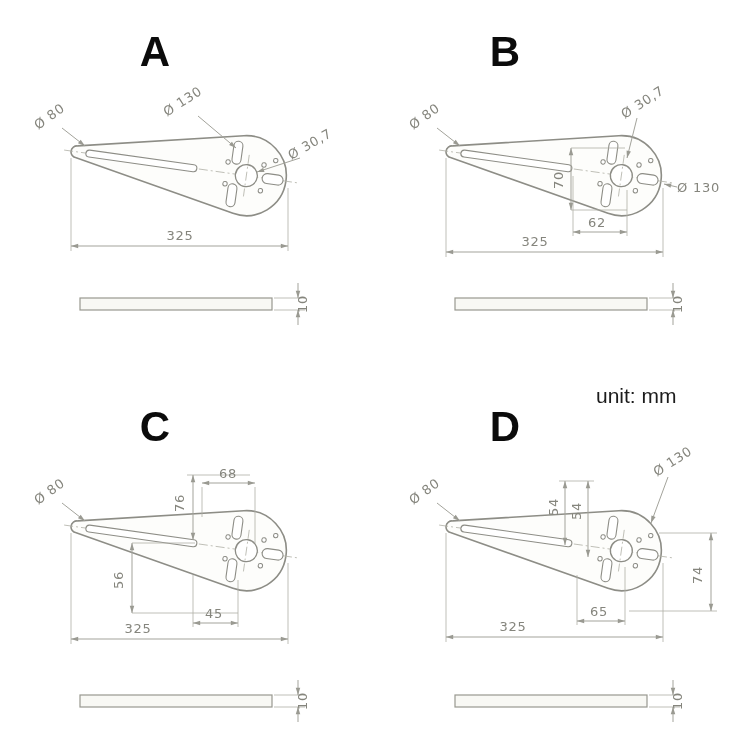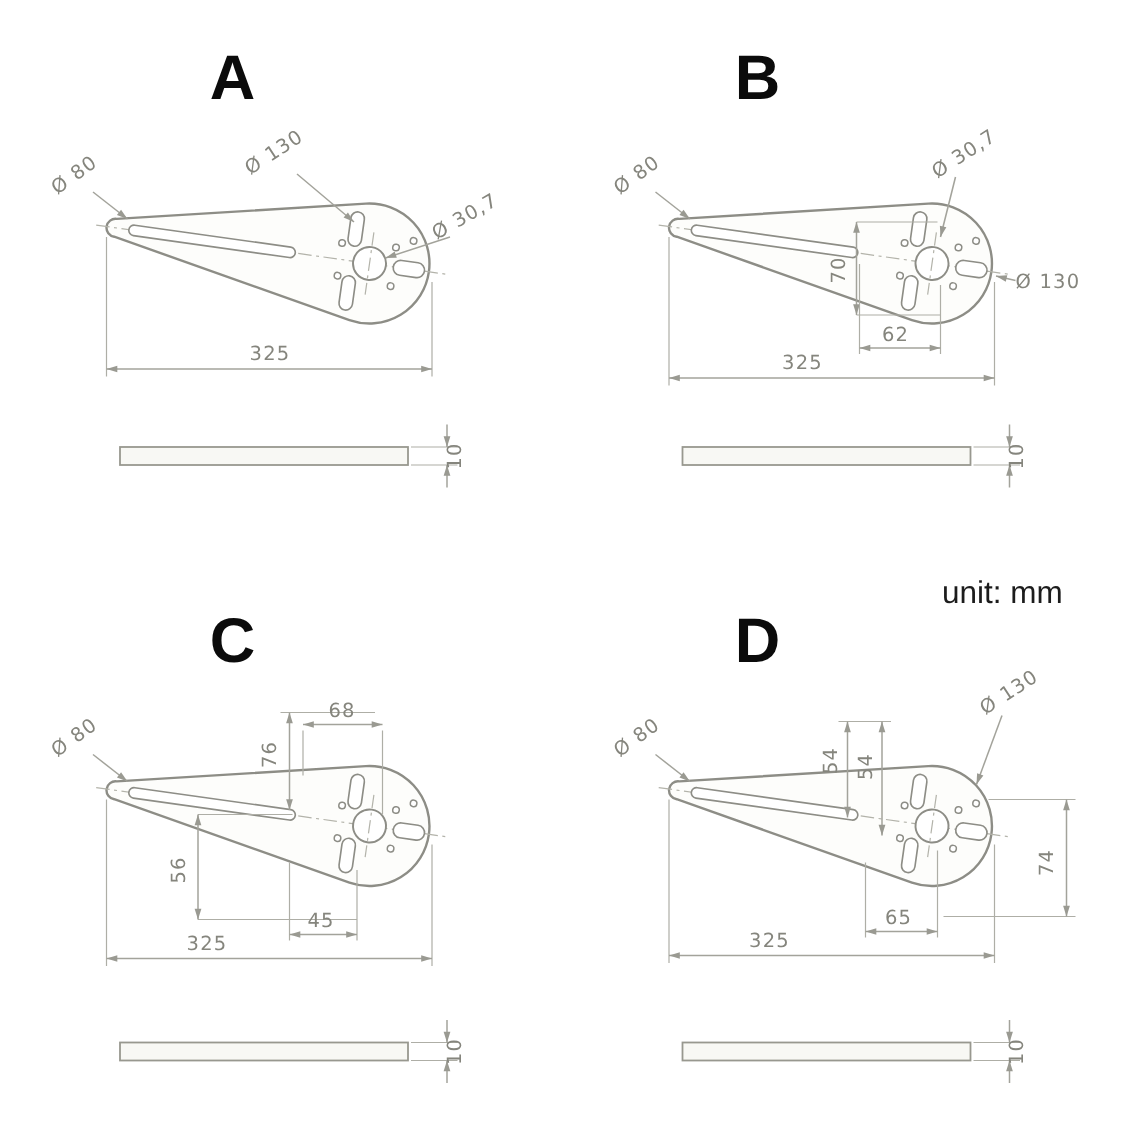--- a/index.html
+++ b/index.html
@@ -7,21 +7,21 @@
     position:relative; width:750px; height:750px; background:#ffffff;
     font-family:"Liberation Sans", sans-serif; overflow:hidden;
   }
   .quad { position:absolute; width:375px; height:375px; }
   .vtitle {
     position:absolute; top:28px; width:80px; text-align:center;
     font-size:42px; font-weight:700; color:#0b0b0b;
     font-family:"Liberation Sans", sans-serif;
   }
   .unit-label {
-    position:absolute; left:628px; top:384px; font-size:21px; color:#1c1c1c;
+    position:absolute; left:596px; top:384px; font-size:21px; color:#1c1c1c;
     font-family:"Liberation Sans", sans-serif;
   }
   
   .outline  { fill:#fdfdfb; stroke:#8d8d86; stroke-width:1.6; }
   .slot     { fill:#ffffff; stroke:#8d8d86; stroke-width:1.1; }
   .hole-big { fill:#ffffff; stroke:#8d8d86; stroke-width:1.3; }
   .hole-s   { fill:#ffffff; stroke:#8d8d86; stroke-width:1; }
   .bar      { fill:#f8f8f4; stroke:#98988f; stroke-width:1.2; }
   .cl  { stroke:#b3b3aa; stroke-width:0.8; stroke-dasharray:9 3 2 3; fill:none; }
   .dim { stroke:#a3a39b; stroke-width:1; fill:none; }

